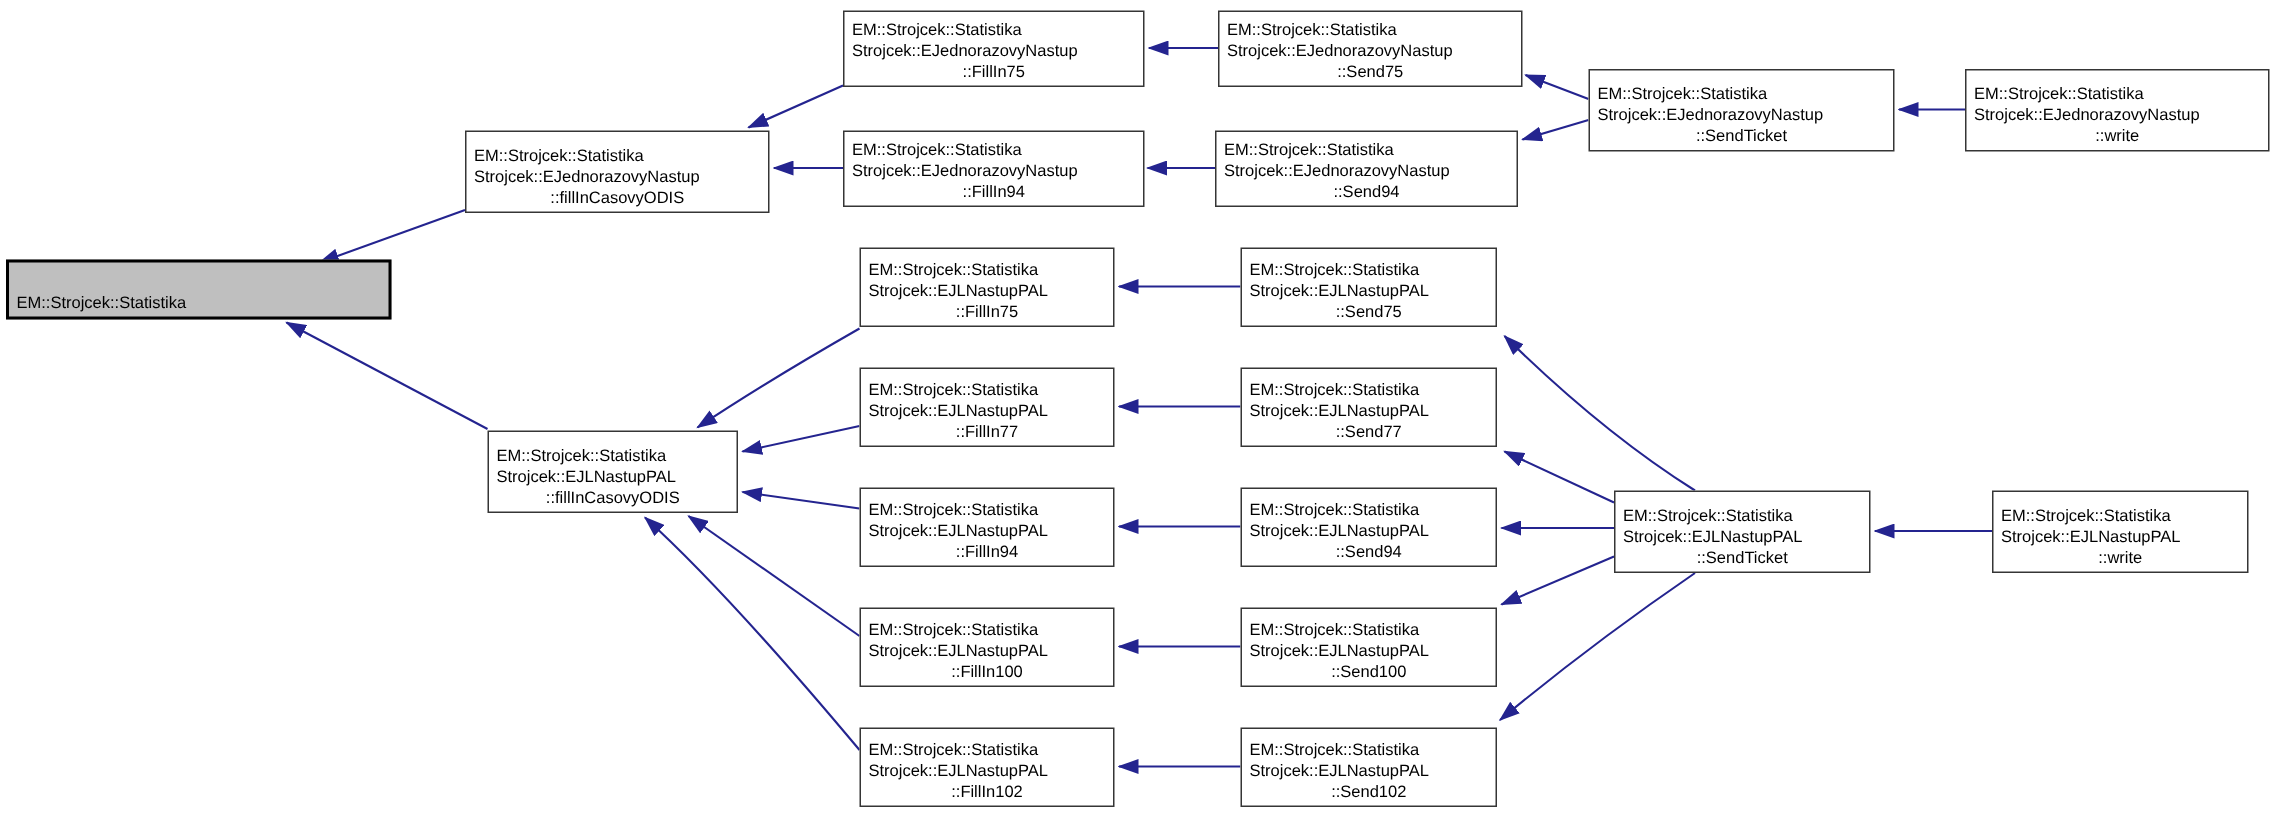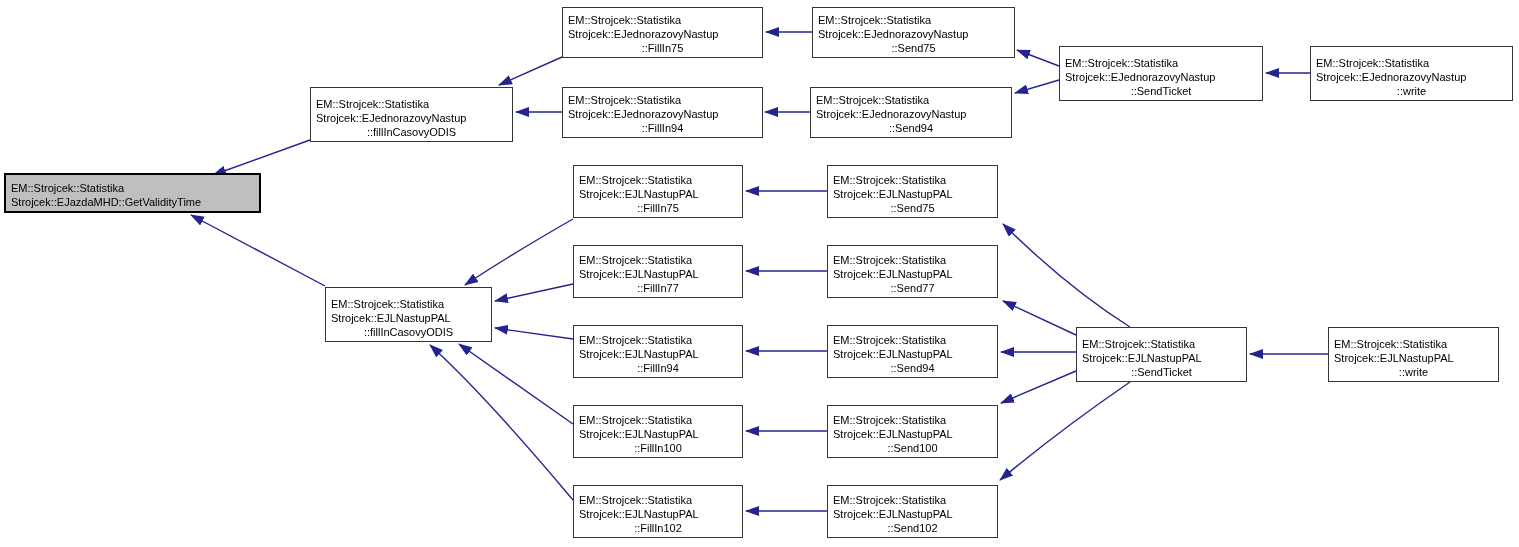--- a/index.html
+++ b/index.html
@@ -72,21 +72,20 @@
       <path d="M1130,327 Q1068,288 1003,224" class="edge" stroke="#24248f" marker-end="url(#arrowhead)"></path>
       <path d="M1076,335 L1003,301" class="edge" stroke="#24248f" marker-end="url(#arrowhead)"></path>
       <path d="M1076,352 L1001,352" class="edge" stroke="#24248f" marker-end="url(#arrowhead)"></path>
       <path d="M1076,371 L1001,403" class="edge" stroke="#24248f" marker-end="url(#arrowhead)"></path>
       <path d="M1130,382 Q1060,430 1000,480" class="edge" stroke="#24248f" marker-end="url(#arrowhead)"></path>
       <path d="M1328,354 L1250,354" class="edge" stroke="#24248f" marker-end="url(#arrowhead)"></path>
     </svg>
 
 <div class="node highlighted" style="left: 4px; top: 173px; width: 257px; height: 40px;">
       <div class="line">EM::Strojcek::Statistika</div>
-      <div class="line">Strojcek::EJazdaMHD::GetValidityTime</div>
     </div>
     <div class="node" style="left: 310px; top: 87px; width: 203px; height: 55px;">
       <div class="line">EM::Strojcek::Statistika</div>
       <div class="line">Strojcek::EJednorazovyNastup</div>
       <div class="line centered">::fillInCasovyODIS</div>
     </div>
     <div class="node" style="left: 562px; top: 7px; width: 201px; height: 51px;">
       <div class="line">EM::Strojcek::Statistika</div>
       <div class="line">Strojcek::EJednorazovyNastup</div>
       <div class="line centered">::FillIn75</div>

